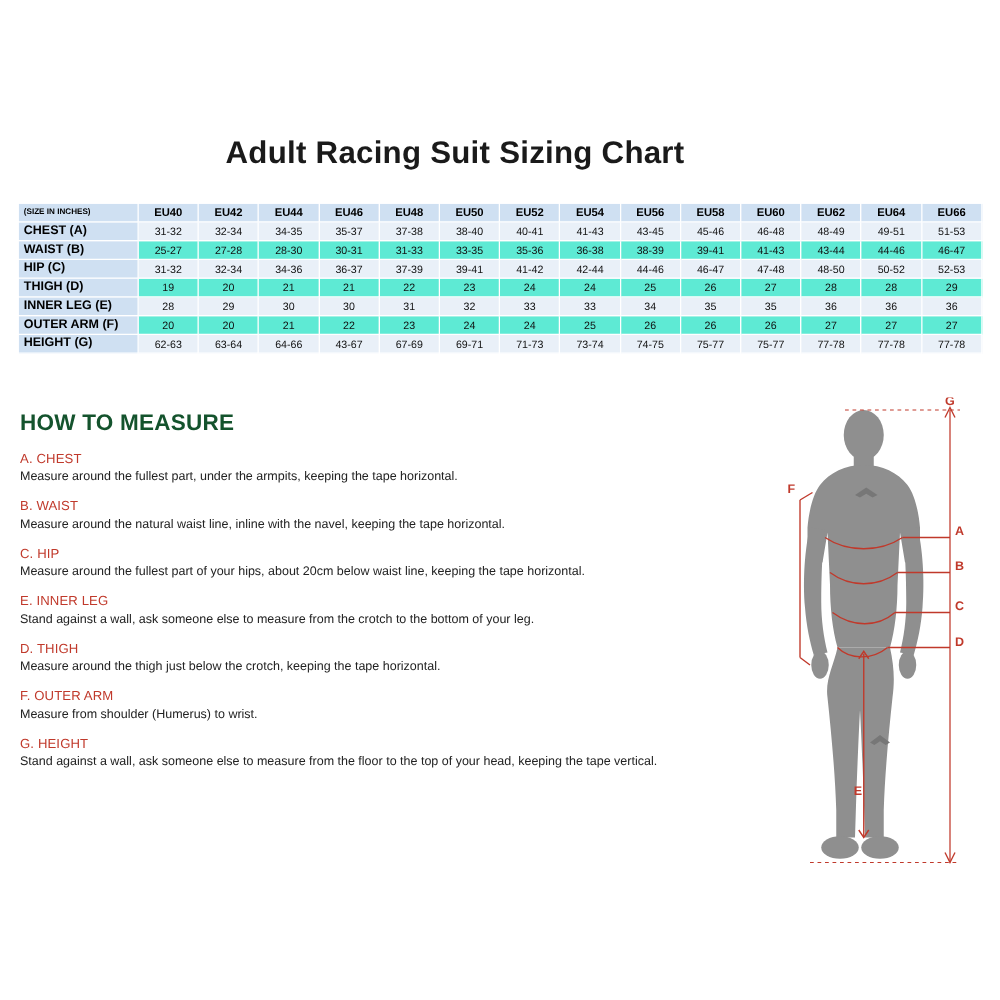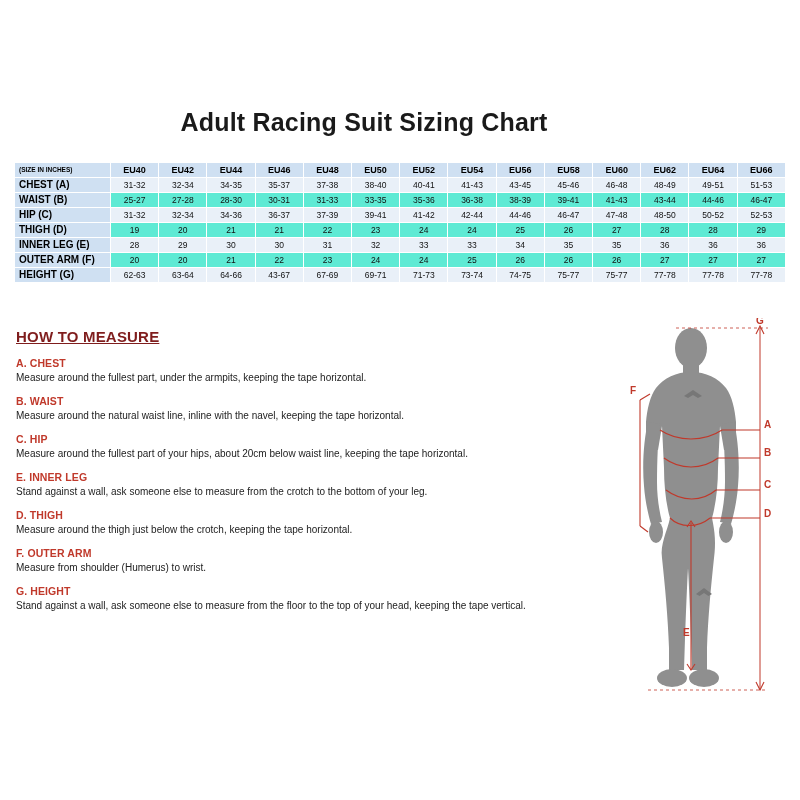--- a/index.html
+++ b/index.html
@@ -74,30 +74,29 @@
   table.size-chart tbody tr.alt td {
     background: #5eead4;
   }
   
   .howto {
     position: absolute;
     top: 328px; left: 16px; width: 570px;
   }
   .howto h2 {
     margin: 0 0 12px 0;
-    font-size: 15px;
-    font-weight: bold;
-    color: #7f1d1d;
+    font-size: 18px;
+    font-weight: bold;
+    color: #14532d;
     letter-spacing: 0.2px;
-    text-decoration: underline;
   }
   .measure-item { margin-bottom: 11px; }
   .measure-item .m-title {
     font-size: 10.5px;
-    font-weight: bold;
+    font-weight: normal;
     color: #c0392b;
     margin-bottom: 2px;
     letter-spacing: 0.1px;
   }
   .measure-item .m-desc {
     font-size: 10px;
     color: #222;
     line-height: 13px;
   }
   

